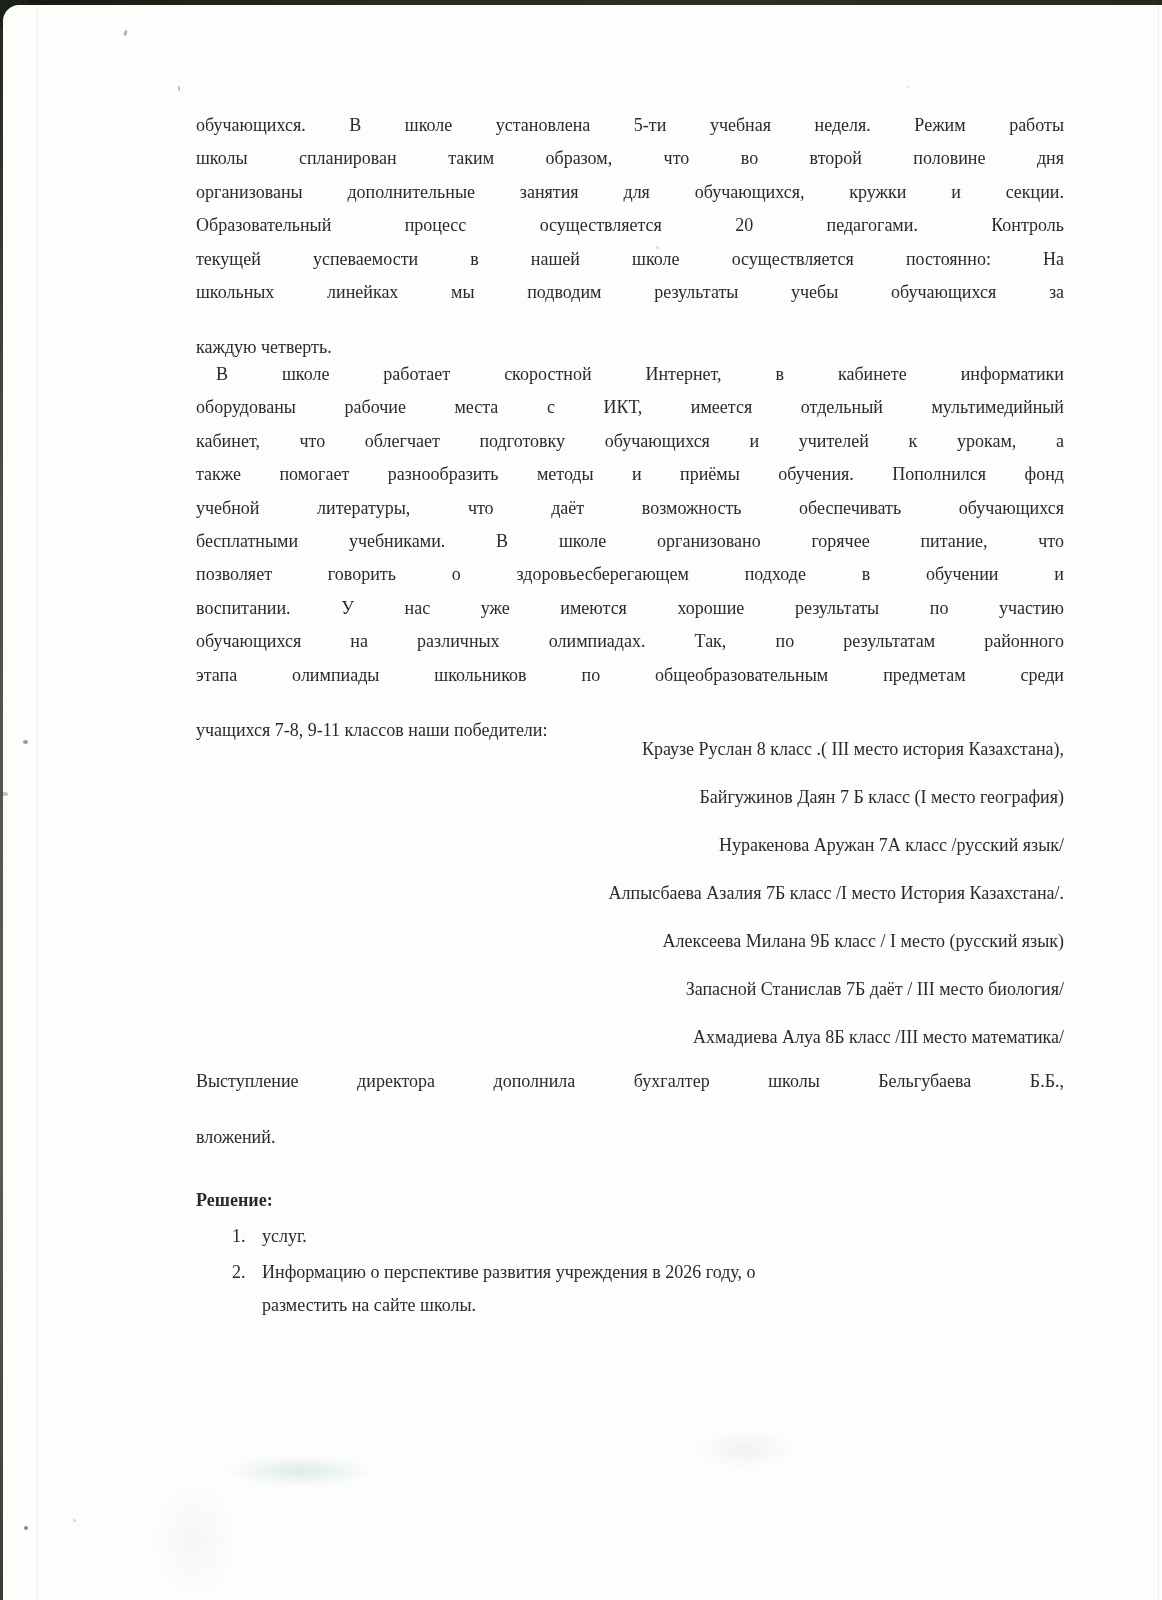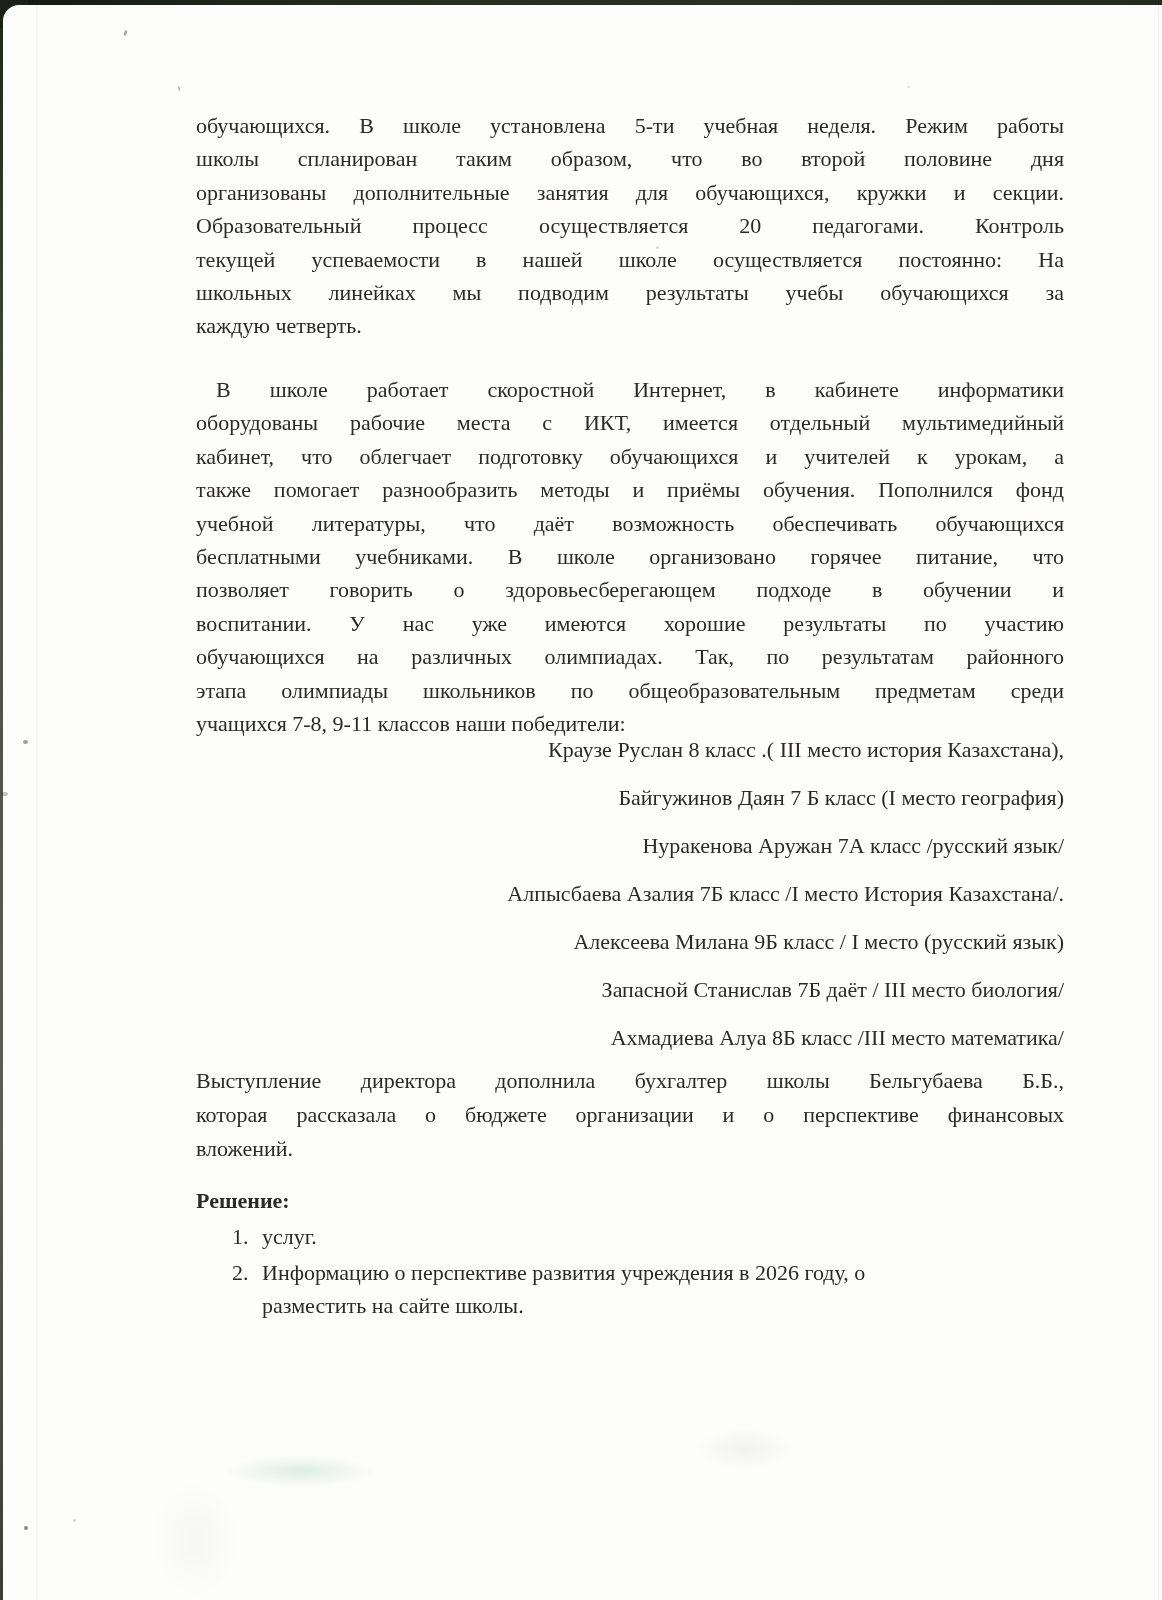--- a/index.html
+++ b/index.html
@@ -31,27 +31,27 @@
   .s7{left:24px;top:1526px;width:4px;height:4px;background:rgba(40,40,40,.55);}
   .s8{left:73px;top:1519px;width:3px;height:3px;background:rgba(60,60,60,.2);}
   .smudge{position:absolute;}
   .m1{left:225px;top:1455px;width:150px;height:32px;
     background:radial-gradient(ellipse at center,rgba(140,195,175,.28),rgba(140,195,175,0) 70%);}
   .m2{left:695px;top:1428px;width:100px;height:42px;
     background:radial-gradient(ellipse at center,rgba(60,70,60,.06),rgba(60,70,60,0) 70%);}
   .m3{left:150px;top:1480px;width:90px;height:120px;
     background:radial-gradient(ellipse at center,rgba(60,60,60,.035),rgba(60,60,60,0) 70%);}
   
-  .block{position:absolute;left:196px;width:868px;font-size:22px;}
+  .block{position:absolute;left:196px;width:868px;font-size:18px;}
   .para{line-height:33.4px;}
   .jline{text-align:justify;text-align-last:justify;}
-  .lline{text-align:left;}
+  .lline{text-align:left;margin-top:22px;}
   .indent{text-indent:20px;}
   #p1{top:109px;}
-  #p2{top:373px;}
+  #p2{top:358px;}
   #winners{top:733px;}
   .wline{line-height:33px;margin-bottom:15px;text-align:right;}
   #p3{top:1064px;line-height:34px;}
   #decision{top:1184px;}
   .dheading{font-weight:bold;line-height:33px;}
   .ditem{display:flex;line-height:33px;margin-top:3px;}
   .dnum{flex:none;width:30px;margin-left:36px;}
   .dtext{flex:1;text-align:left;}
 </style>
 </head>
@@ -103,21 +103,20 @@
   <div class="wline">Байгужинов Даян 7 Б класс (I место география)</div>
   <div class="wline">Нуракенова Аружан  7А класс /русский язык/</div>
   <div class="wline">Алпысбаева Азалия 7Б класс /I место История Казахстана/.</div>
   <div class="wline">Алексеева Милана 9Б класс / I место (русский язык)</div>
   <div class="wline">Запасной Станислав  7Б даёт / III место биология/</div>
   <div class="wline">Ахмадиева Алуа 8Б класс /III место математика/</div>
 </div>
 
 <div id="p3" class="block">
   <div class="jline">Выступление директора дополнила бухгалтер школы Бельгубаева Б.Б.,</div>
-  <div class="jline">которая рассказала о бюджете организации и о перспективе финансовых</div>
   <div class="lline">вложений.</div>
 </div>
 
 <div id="decision" class="block">
   <div class="dheading">Решение:</div>
   <div class="ditem">
     <div class="dnum">1.</div>
     <div class="dtext">
       <div>услуг.</div>
     </div>

